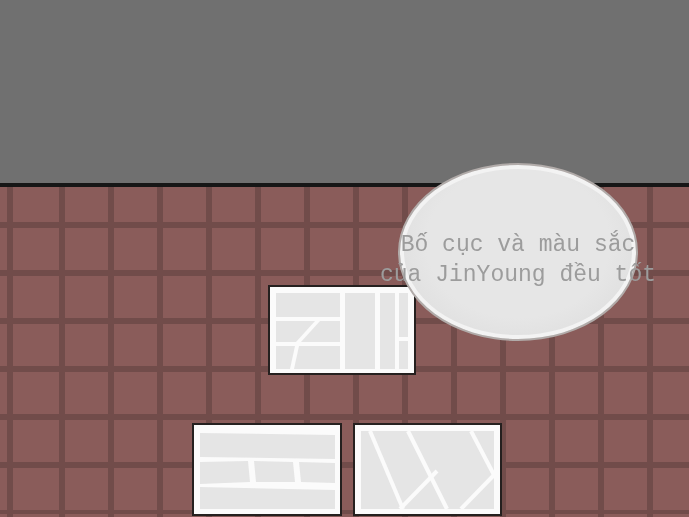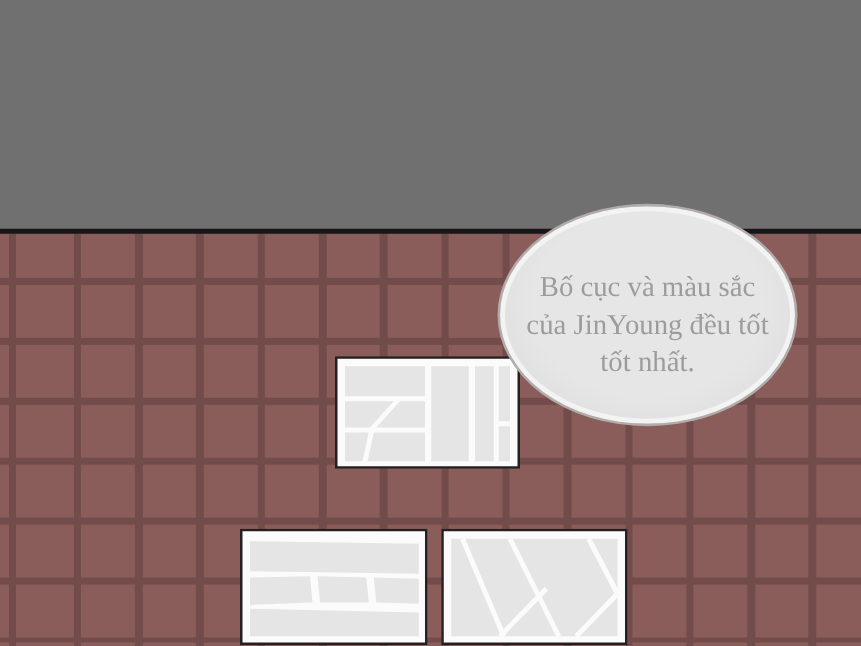--- a/index.html
+++ b/index.html
@@ -1,21 +1,21 @@
 <!DOCTYPE html>
 <html><head>
 <meta charset="utf-8">
 <style>
   html,body{margin:0;padding:0;background:#222;}
   .scene{
     position:relative;
     width:689px;height:517px;
     overflow:hidden;
     background:#707070;
-    font-family:Liberation Serif, serif;
+    font-family:Liberation Mono, monospace;
   }
   
   .wall-top{
     position:absolute;left:0;top:0;width:689px;height:183px;
     background:#707070;
   }
   
   .tile-wall{
     position:absolute;left:0;top:183px;width:689px;height:334px;
     background-color:#8a5c5a;
@@ -111,17 +111,16 @@
         <line x1="118" y1="8" x2="141" y2="52"></line>
         <line x1="141" y1="52" x2="108" y2="86"></line>
       </g>
     </svg>
   </div>
 
   <div class="bubble">
     <div class="bubble-text">
       <span>Bố cục và màu sắc</span>
       <span>của JinYoung đều tốt</span>
-      <span>tốt nhất.</span>
     </div>
   </div>
 
 </div>
 
 </body></html>

